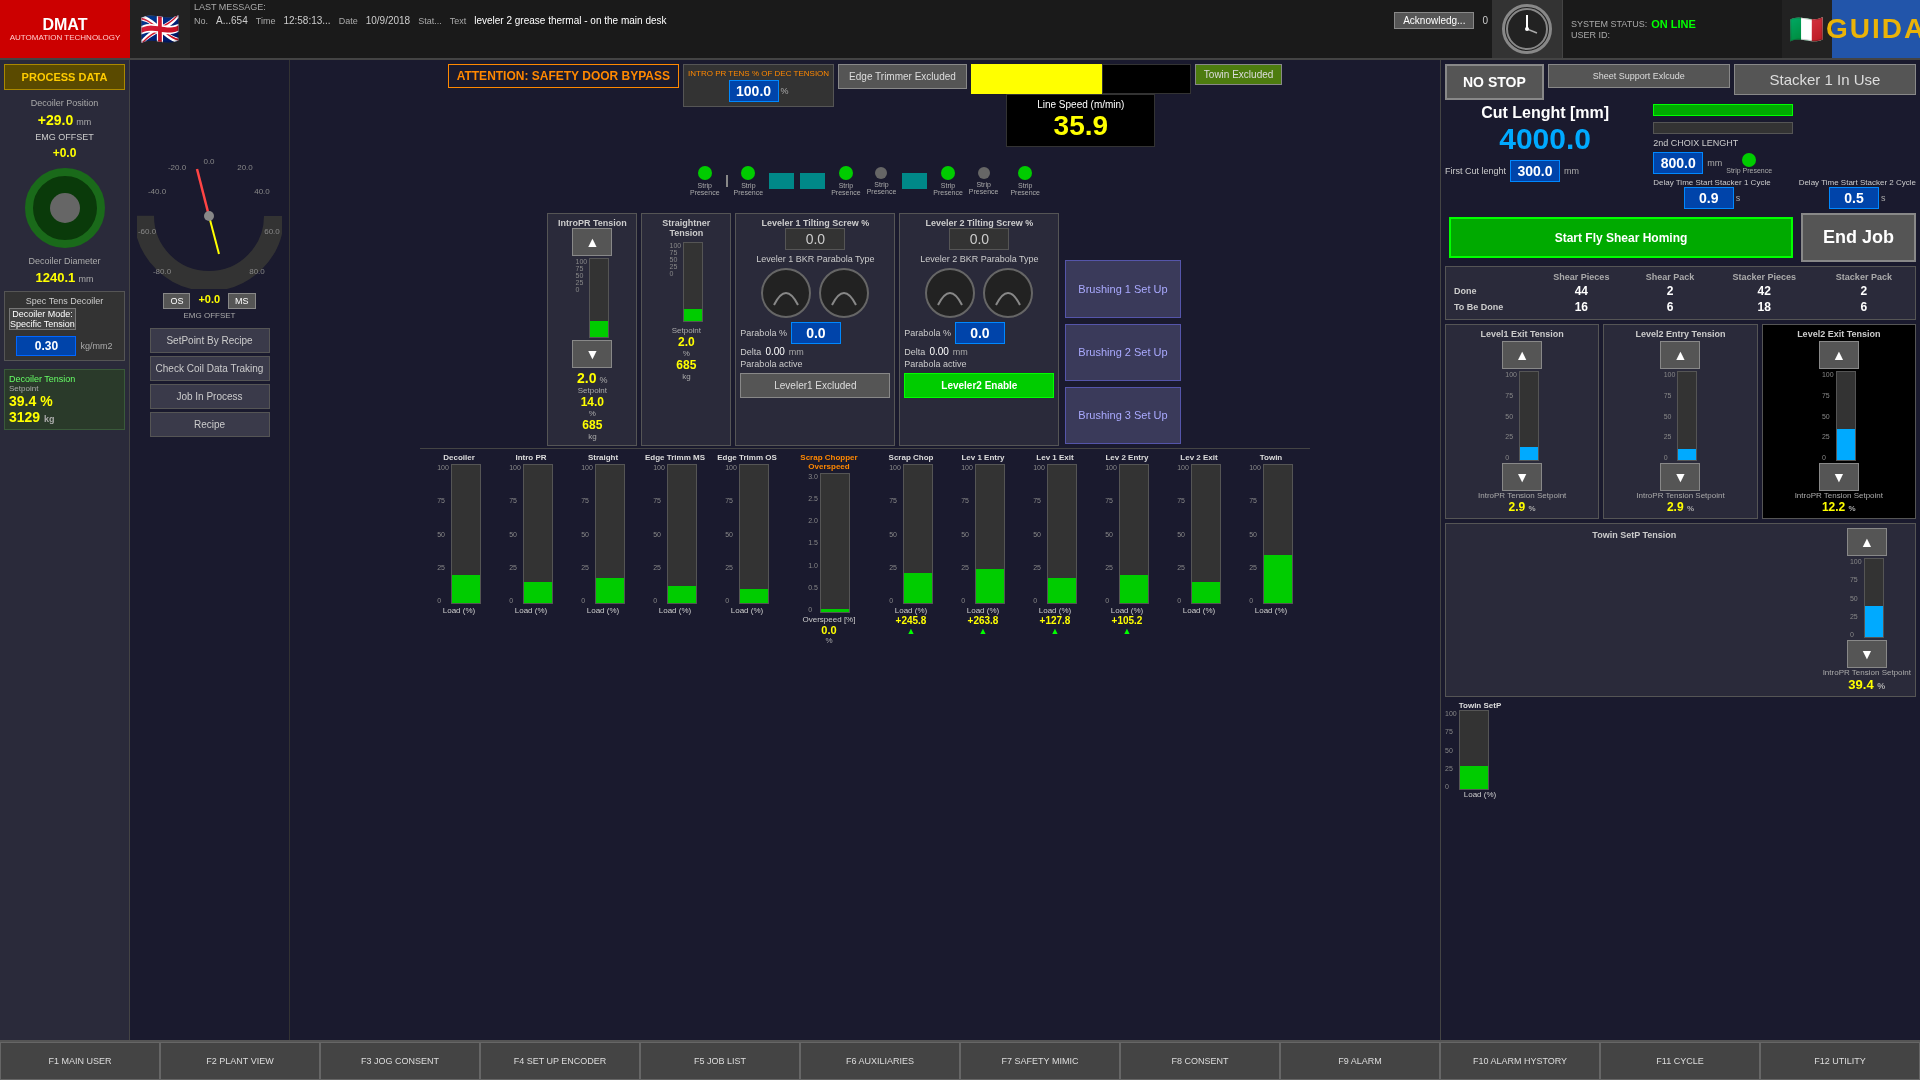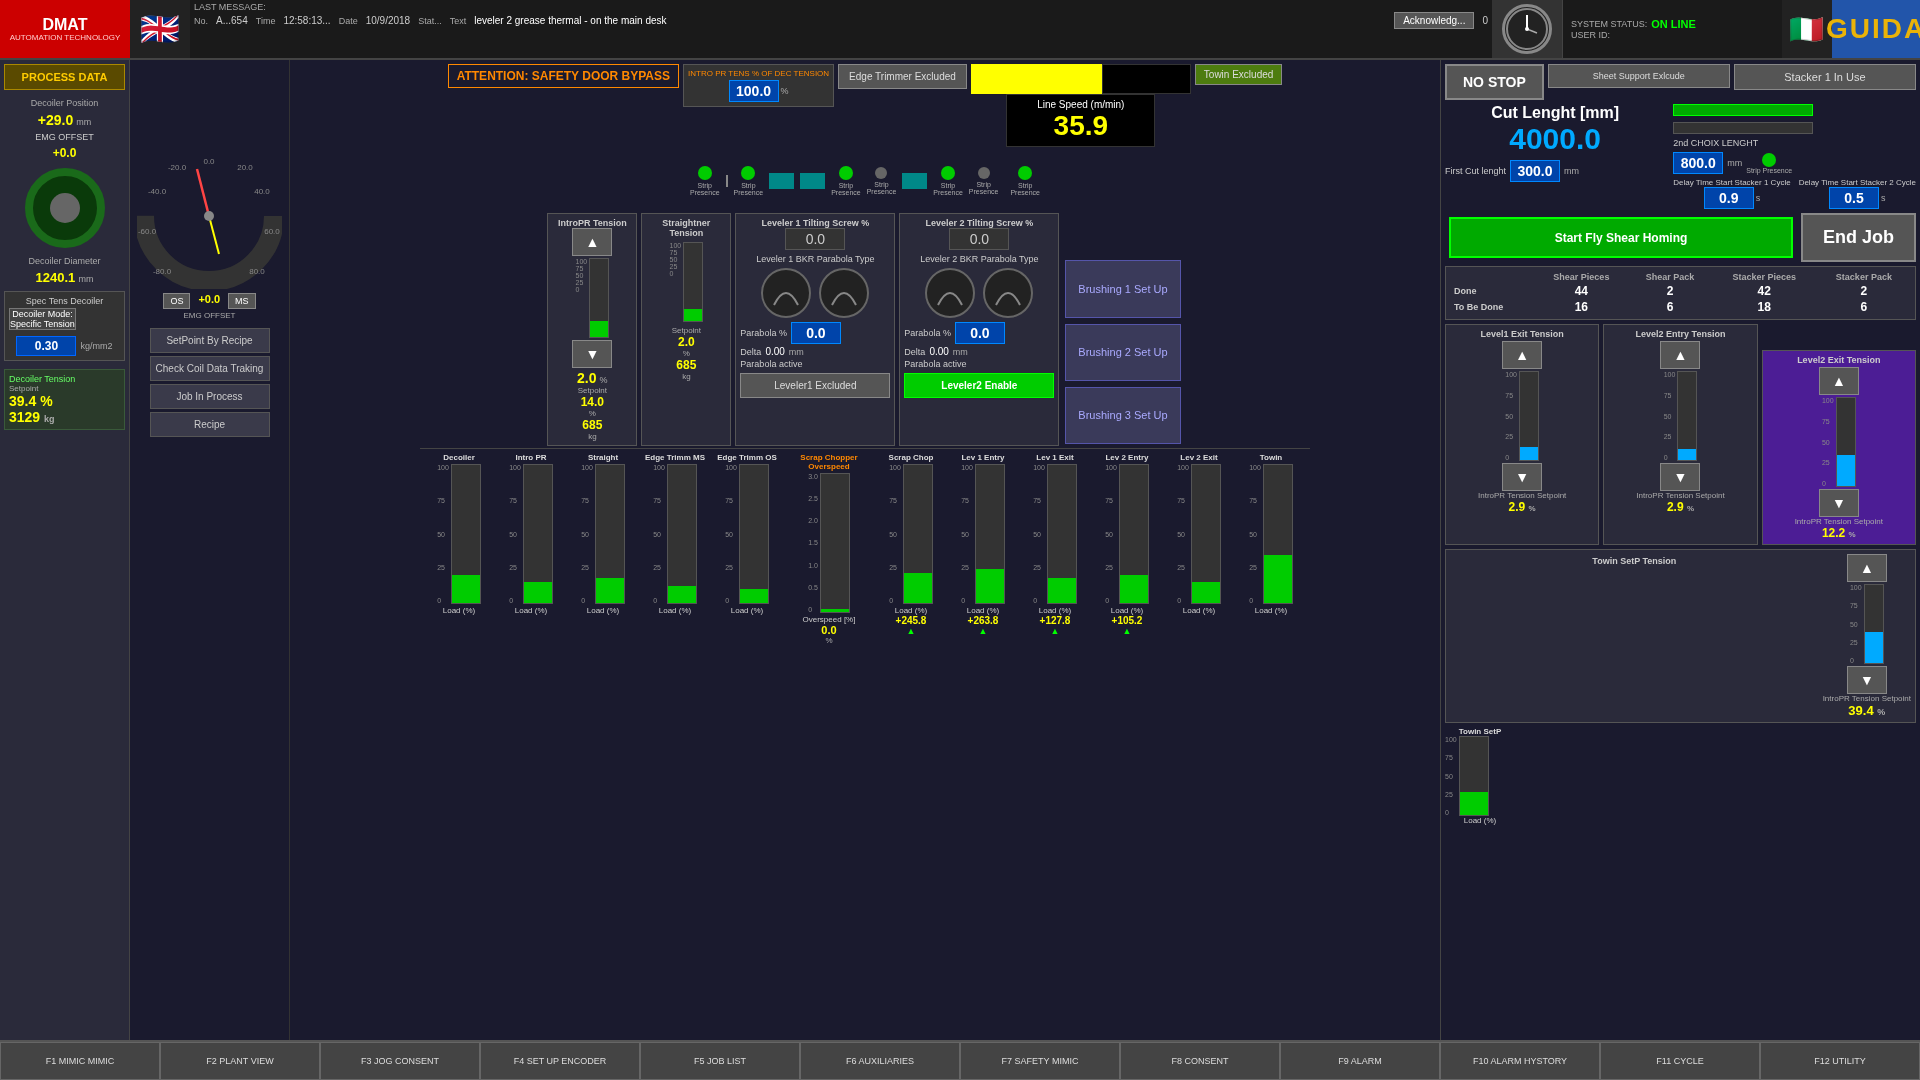--- a/index.html
+++ b/index.html
@@ -940,21 +940,21 @@
 
     </div>
 
   </div>
 
   <div style="width:480px; background:#1a1a2e; border-left:1px solid #444; display:flex; flex-direction:column; padding:4px; gap:4px;">
 
     <div style="display:flex; gap:4px; align-items:flex-start;">
       <button class="no-stop-btn">NO STOP</button>
       <button style="background:#555; border:1px solid #888; color:#ddd; padding:6px 8px; font-size:9px; cursor:pointer; text-align:center; flex:1;">Sheet Support Exlcude</button>
-      <button style="background:#555; border:1px solid #888; color:#ddd; padding:6px 8px; font-size:11px; cursor:pointer; text-align:center; flex:1;">Stacker 1 In Use</button>
+      <button style="background:#555; border:1px solid #888; color:#ddd; padding:6px 8px; font-size:15px; cursor:pointer; text-align:center; flex:1;">Stacker 1 In Use</button>
     </div>
 
     <div style="display:flex; gap:8px; align-items:flex-start;">
       <div style="flex:1;">
         <div style="color:#fff; font-size:16px; font-weight:bold; text-align:center;">Cut Lenght [mm]</div>
         <div style="color:#00aaff; font-size:30px; font-weight:bold; text-align:center;">4000.0</div>
         <div style="display:flex; align-items:center; gap:4px; margin-top:4px;">
           <span style="color:#ccc; font-size:9px;">First Cut lenght</span>
           <div class="pct-display" style="width:50px;">300.0</div>
           <span style="color:#aaa; font-size:9px;">mm</span>
@@ -979,21 +979,21 @@
         </div>
 
         <div style="display:flex; gap:8px;">
           <div style="display:flex; flex-direction:column; align-items:center;">
             <span style="color:#ccc; font-size:8px; text-align:center;">Delay Time Start Stacker 1 Cycle</span>
             <div style="display:flex; align-items:center; gap:2px;">
               <div class="pct-display" style="width:40px;">0.9</div>
               <span style="color:#aaa; font-size:9px;">s</span>
             </div>
           </div>
-          <div style="display:flex; flex-direction:column; align-items:center;">
+          <div style="display:flex; flex-direction:column; align-items:center;margin-left:20px;">
             <span style="color:#ccc; font-size:8px; text-align:center;">Delay Time Start Stacker 2 Cycle</span>
             <div style="display:flex; align-items:center; gap:2px;">
               <div class="pct-display" style="width:40px;">0.5</div>
               <span style="color:#aaa; font-size:9px;">s</span>
             </div>
           </div>
         </div>
       </div>
     </div>
 
@@ -1073,21 +1073,21 @@
           </div>
         </div>
         <button class="up-down-btn">▼</button>
         <div style="color:#aaa; font-size:8px;">IntroPR Tension Setpoint</div>
         <div style="color:#ffff00; font-size:12px; font-weight:bold;">
           <span>2.9</span>
           <span style="color:#aaa; font-size:8px;">%</span>
         </div>
       </div>
 
-      <div style="background:#4c1d95; border:1px solid #555; padding:4px; flex:1; display:flex; flex-direction:column; align-items:center;margin-top:26px;">
+      <div style="background:#000000; border:1px solid #555; padding:4px; flex:1; display:flex; flex-direction:column; align-items:center;">
         <div style="color:#ccc; font-size:9px; font-weight:bold; text-align:center;">Level2 Exit Tension</div>
         <button class="up-down-btn" style="margin-top:2px;">▲</button>
         <div style="display:flex; margin:2px 0;">
           <div style="display:flex; flex-direction:column; justify-content:space-between; font-size:7px; color:#888; height:90px; margin-right:2px;">
             <span>100</span>
               <span>75</span>
               <span>50</span>
               <span>25</span>
               <span>0</span>
           </div>
@@ -1149,21 +1149,21 @@
         </div>
         <div style="color:#ccc; font-size:8px; text-align:center;">Load (%)</div>
       </div>
     </div>
 
   </div>
 
 </div>
 
 <div class="fkeys-bar">
-  <button class="fkey-btn">F1  MIMIC MIMIC</button>
+  <button class="fkey-btn">F1  MAIN USER</button>
   <button class="fkey-btn">F2  PLANT VIEW</button>
   <button class="fkey-btn">F3  JOG CONSENT</button>
   <button class="fkey-btn">F4  SET UP ENCODER</button>
   <button class="fkey-btn">F5  JOB LIST</button>
   <button class="fkey-btn">F6  AUXILIARIES</button>
   <button class="fkey-btn">F7  SAFETY MIMIC</button>
   <button class="fkey-btn">F8  CONSENT</button>
   <button class="fkey-btn">F9  ALARM</button>
   <button class="fkey-btn">F10  ALARM HYSTORY</button>
   <button class="fkey-btn">F11  CYCLE</button>

